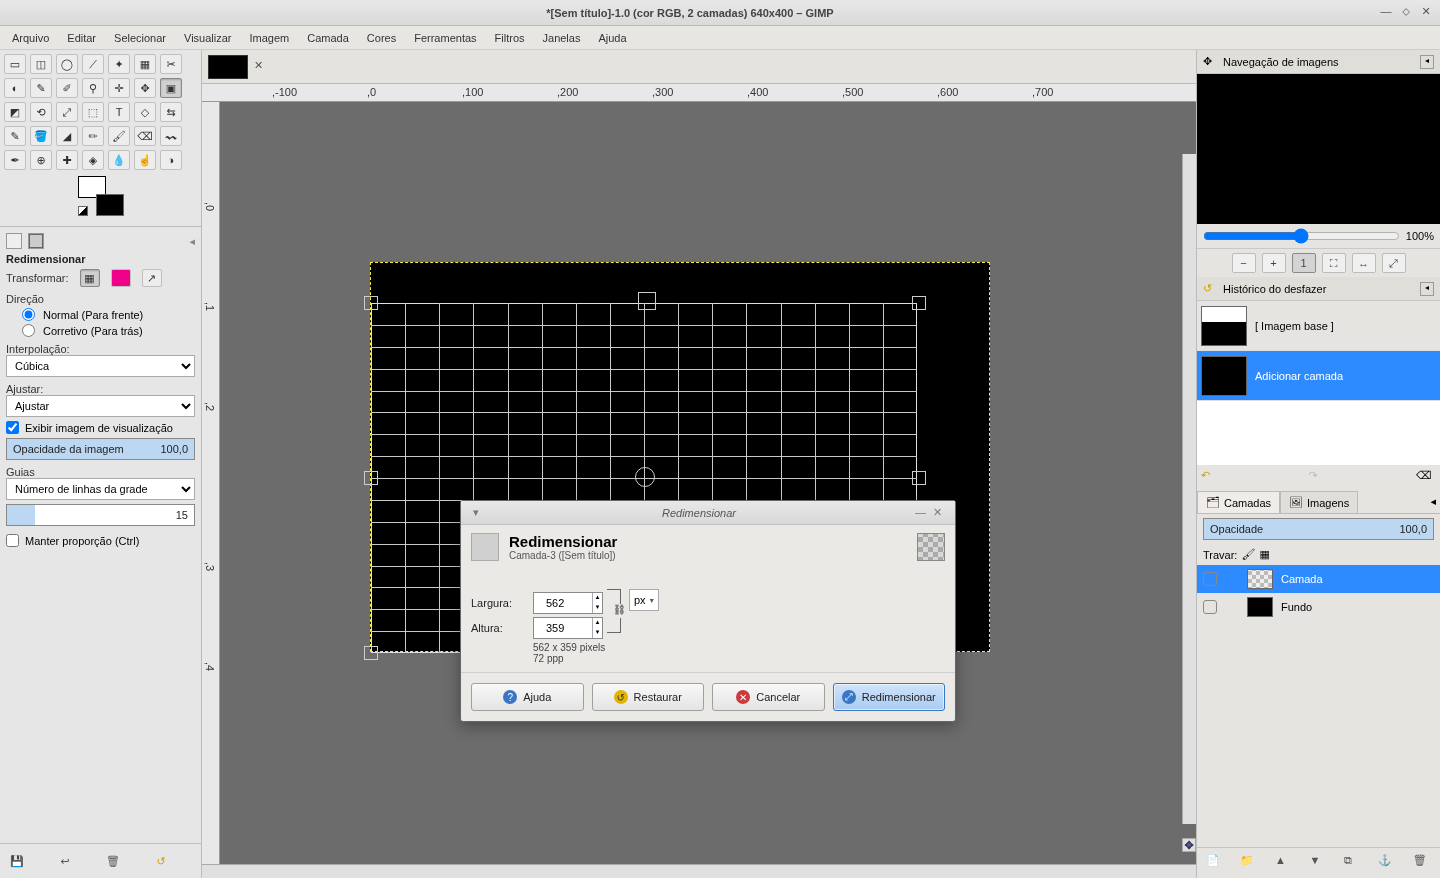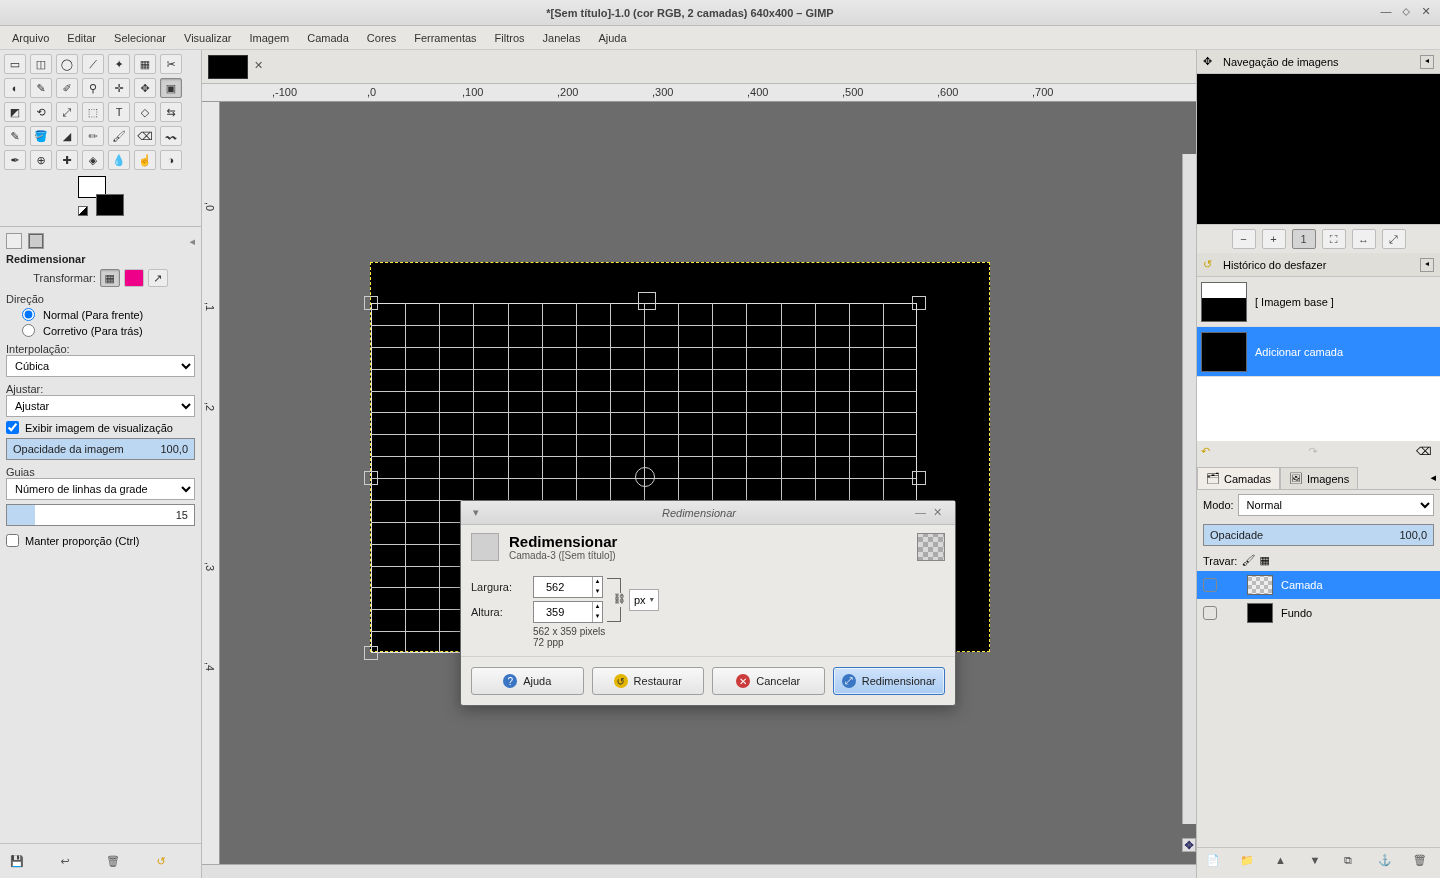--- a/index.html
+++ b/index.html
@@ -22,21 +22,21 @@
 .color-swatches { position: relative; width: 46px; height: 40px; margin: 6px auto; }
 .sw-fg { position: absolute; top: 0; left: 0; width: 28px; height: 22px; background: #fff; border: 1px solid #000; }
 .sw-bg { position: absolute; bottom: 0; right: 0; width: 28px; height: 22px; background: #000; border: 1px solid #666; }
 .sw-mini { position: absolute; left: 0; bottom: 0; width: 10px; height: 10px; border: 1px solid #666; background: linear-gradient(135deg,#fff 50%,#000 50%); }
 
 .tool-opts { padding: 6px 6px; border-top: 1px solid #bbb; }
 .tool-opts-head { display:flex; align-items:center; gap:6px; margin-bottom:4px;}
 .tool-opts-head .mini { width:16px; height:16px; border:1px solid #999; background:#eee;}
 .tool-opts-head .mini.active{ background:#ccc; box-shadow:inset 0 0 0 1px #666;}
 .opt-title { font-weight: bold; margin: 4px 0; color: #222; }
-.opt-row { display: flex; align-items: center; gap: 4px; margin: 4px 0; justify-content: center; }
+.opt-row { display: flex; align-items: center; gap: 11px; margin: 4px 0; }
 .opt-row label { color: #333; }
 .radio-row { display: flex; align-items: center; gap: 6px; margin: 3px 0 3px 16px; }
 .radio-row input { margin-right: 2px; }
 select, input[type=text].wide { width: 100%; height: 22px; border: 1px solid #aaa; background: #fff; padding: 0 4px; }
 .slider-field { display:flex; align-items:center; height:22px; border:1px solid #888; background:linear-gradient(to right,#bcd7f2 0%,#bcd7f2 100%,#fff 100%); padding:0 6px; justify-content:space-between; color:#222;}
 .slider-field.half { background:linear-gradient(to right,#bcd7f2 0%,#bcd7f2 15%,#fff 15%); }
 .chk-row { display:flex; align-items:center; gap:6px; margin:4px 0;}
 
 .left-bottom { margin-top:auto; display:flex; gap:30px; padding:8px; border-top:1px solid #c0c0c0; align-items:center; }
 .left-bottom .ib { width:18px; height:18px; color:#555; display:flex; align-items:center; justify-content:center;}
@@ -339,20 +339,24 @@
     <div class="nav-cross">✥</div>
   </div>
 
   <div class="right-panel">
     <div class="dock-title">
       <span class="dicon">✥</span>
       <span>Navegação de imagens</span>
       <span class="dmax">◂</span>
     </div>
     <div class="nav-preview"></div>
+    <div class="nav-slider-row">
+      <input type="range" min="0" max="100" value="50" style="">
+      <span>100%</span>
+    </div>
     <div class="nav-btn-row">
       <div class="nb">−</div>
       <div class="nb">+</div>
       <div class="nb active">1</div>
       <div class="nb">⛶</div>
       <div class="nb">↔</div>
       <div class="nb">⤢</div>
     </div>
 
     <div class="dock-title">
@@ -380,24 +384,20 @@
     <div class="tabs-row">
       <div class="panel-tab">
         <span>🗂</span>
         <span>Camadas</span>
       </div>
       <div class="panel-tab inactive">
         <span>🖼</span>
         <span>Imagens</span>
       </div>
       <span class="dmax" style="margin:4px 4px 0 auto">◂</span>
-    </div>
-    <div class="mode-row">
-      <label>Modo:</label>
-      <select><option>Normal</option></select>
     </div>
     <div class="opac-row">
       <div class="slider-field" style="flex:1">
         <span>Opacidade</span>
         <span>100,0</span>
       </div>
     </div>
     <div class="lock-row">
       <label>Travar:</label>
       <span>🖌</span>
@@ -436,21 +436,21 @@
   </div>
   <div class="dlg-head">
     <div class="dlg-head-icon"></div>
     <div>
       <h3>Redimensionar</h3>
       <div class="sub">Camada-3 ([Sem título])</div>
     </div>
     <div class="dlg-chk"></div>
   </div>
   <div class="dlg-body">
-    <div style="display:flex; align-items:center;">
+    <div style="display:flex; align-items:flex-start;margin-top:16px;">
       <div>
         <div class="field-row">
           <label>Largura:</label>
           <div class="spin-input">
             <input type="text" value="562" style="">
             <div class="spin-btns">
                 <div class="sb">▴</div>
                 <div class="sb">▾</div>
               </div>
           </div>

